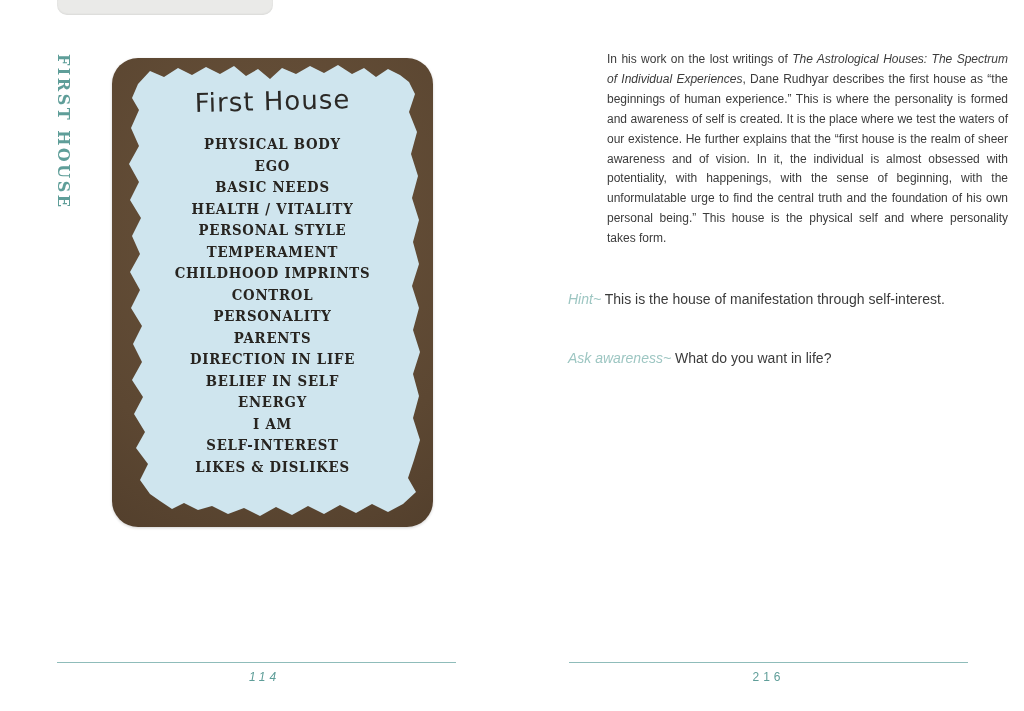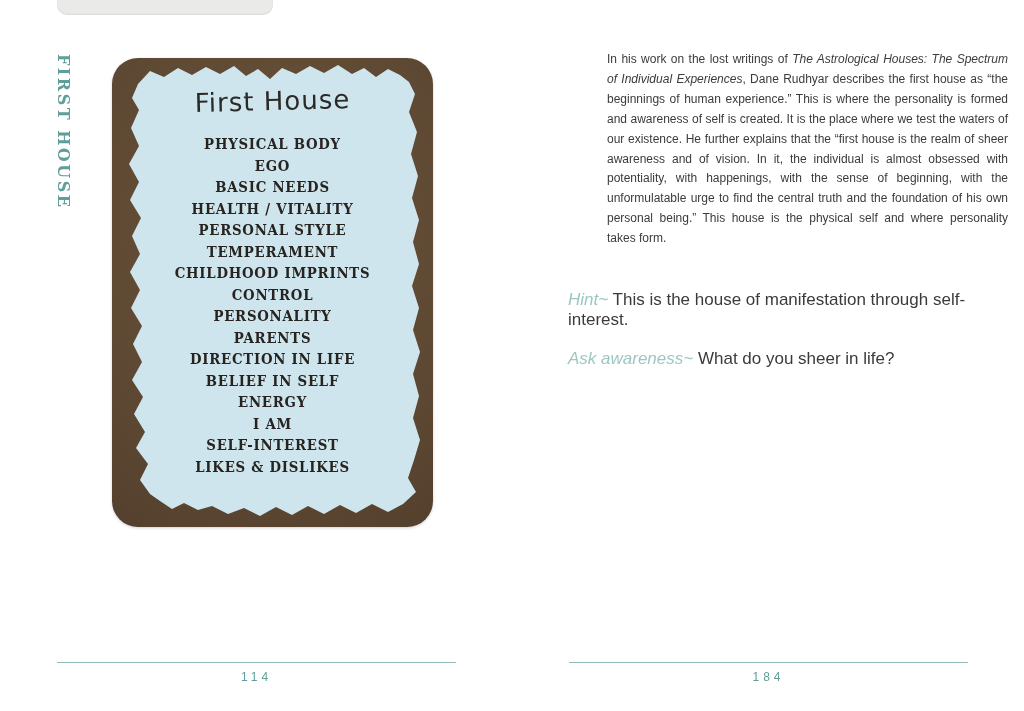--- a/index.html
+++ b/index.html
@@ -60,35 +60,35 @@
   
   .body-par{
     position:absolute;left:568px;top:50px;width:401px;
     font-size:12px;line-height:19.9px;color:var(--body-text);
     text-align:justify;
     margin-left:39px;
   }
   .body-par .italic{font-style:italic;}
   .hint-par{
     position:absolute;left:568px;width:401px;
-    font-size:17px;line-height:19.9px;color:var(--body-text);
+    font-size:14px;line-height:19.9px;color:var(--body-text);
   }
   .hint-par.hint{top:290px;}
   .hint-par.ask{top:349px;}
   .teal-label{color:var(--light-teal);font-style:italic;}
 
   
   .rule{position:absolute;top:662px;width:399px;height:1px;background:var(--rule);}
   .rule.left{left:57px;}
   .rule.right{left:569px;}
   .pagenum{
     position:absolute;top:670px;width:399px;text-align:center;
     font-size:12px;letter-spacing:4px;color:var(--accent-teal);
   }
-  .pagenum.left{left:57px;}
+  .pagenum.left{left:65px;font-style:italic;}
   .pagenum.right{left:569px;}
 </style>
 </head>
 <body>
 
 <div class="spread">
 
   <div class="remnant"></div>
 
   <div class="side-label">FIRST HOUSE</div>
@@ -120,18 +120,18 @@
     </div>
   </div>
 
   <div class="rule left"></div>
   <div class="pagenum left">114</div>
 
   <p class="body-par"><span>In his work on the lost writings of </span><span class="italic">The Astrological Houses: The Spectrum of Individual Experiences</span><span>, Dane Rudhyar describes the first house as “the beginnings of human experience.” This is where the personality is formed and awareness of self is created. It is the place where we test the waters of our existence. He further explains that the “first house is the realm of sheer awareness and of vision. In it, the individual is almost obsessed with potentiality, with happenings, with the sense of beginning, with the unformulatable urge to find the central truth and the foundation of his own personal being.” This house is the physical self and where personality takes form.</span></p>
 
   <p class="hint-par hint"><span class="teal-label">Hint~</span><span> This is the house of manifestation through self-interest.</span></p>
 
-  <p class="hint-par ask"><span class="teal-label">Ask awareness~</span><span> What do you sheer in life?</span></p>
+  <p class="hint-par ask"><span class="teal-label">Ask awareness~</span><span> What do you want in life?</span></p>
 
   <div class="rule right"></div>
-  <div class="pagenum right">184</div>
+  <div class="pagenum right">216</div>
 
 </div>
 
 </body></html>

